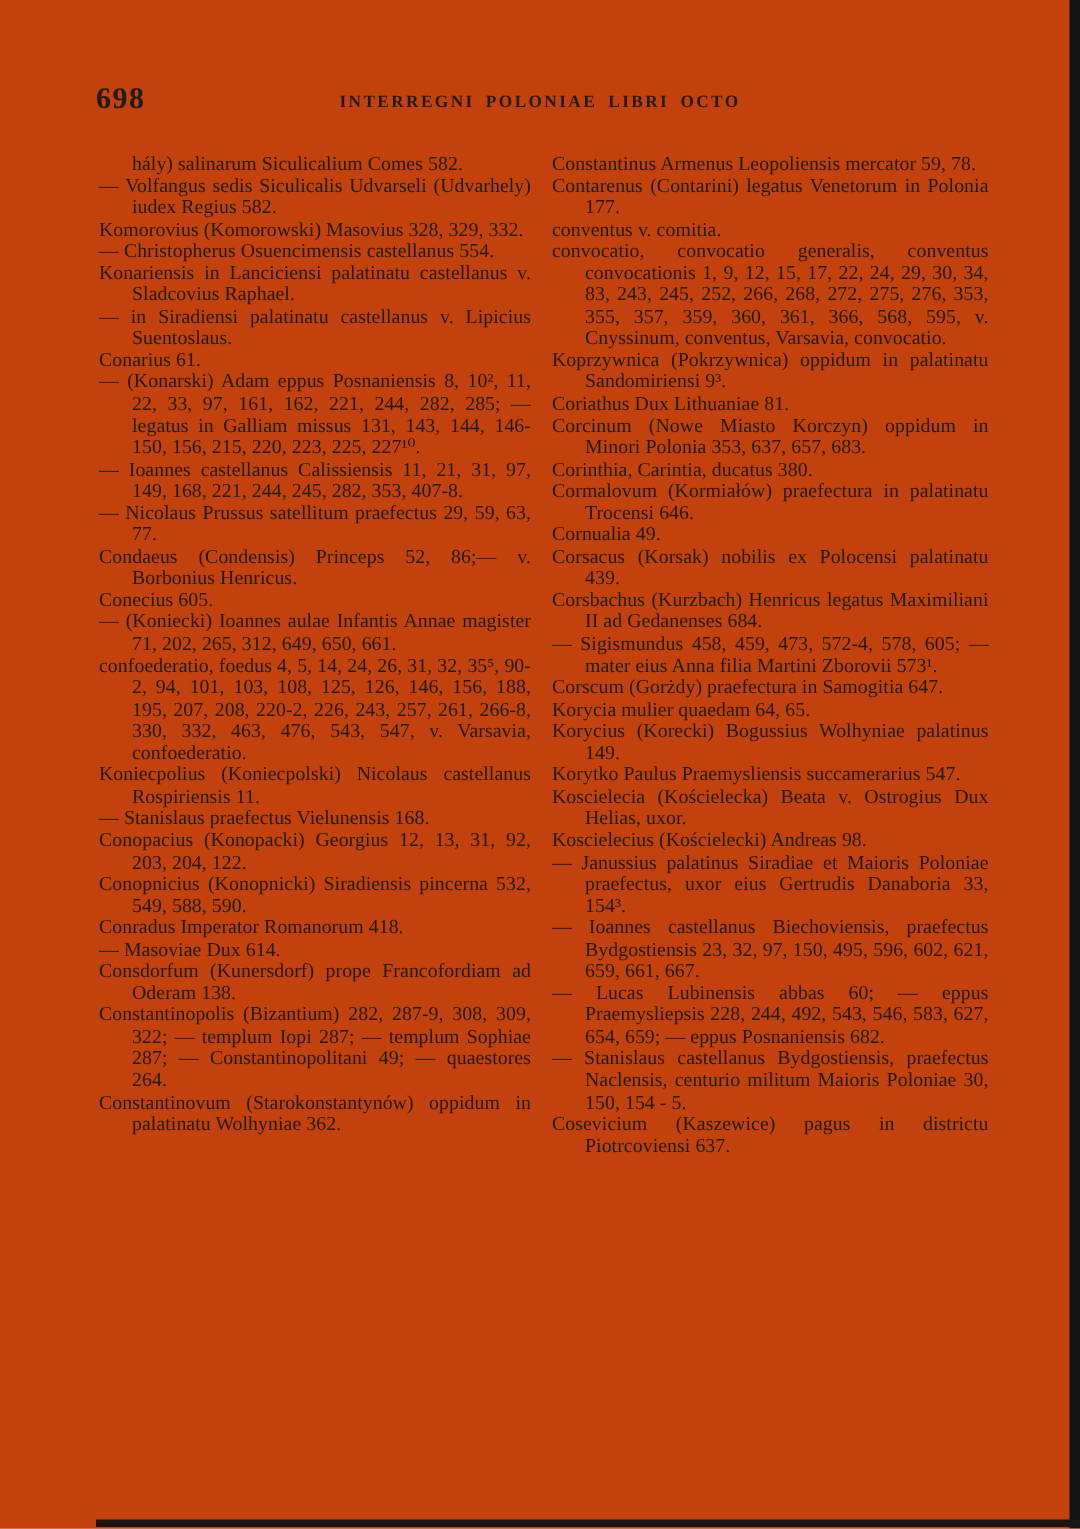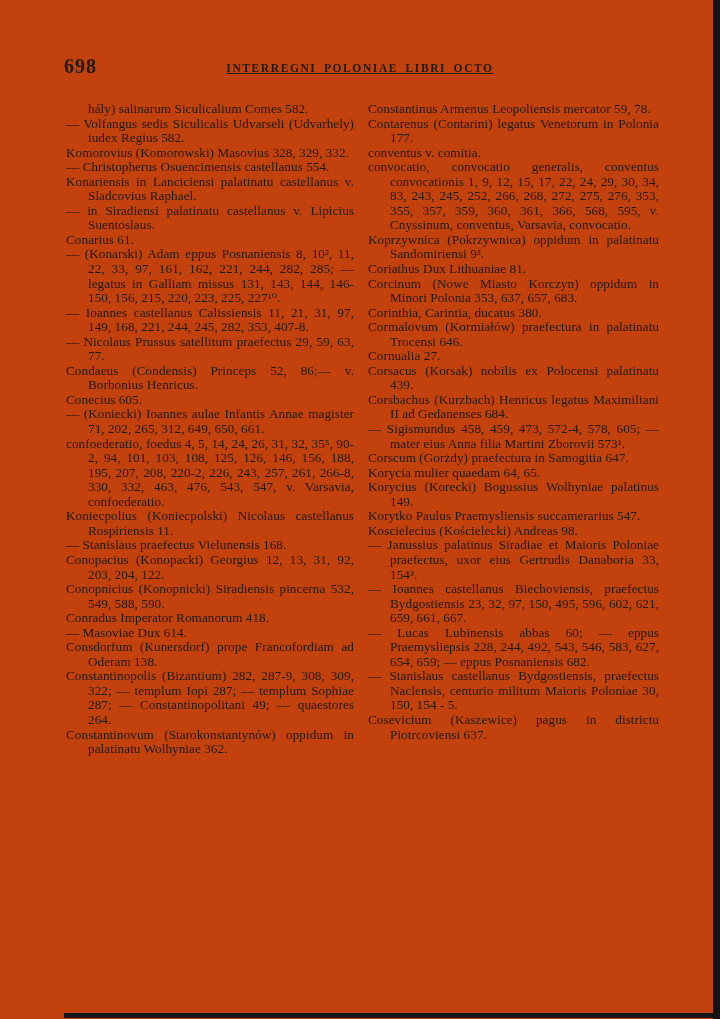--- a/index.html
+++ b/index.html
@@ -13,21 +13,20 @@
   }
   .pagenum {
     position:absolute; left:64px; top:55px;
     font-size:20px; font-weight:700; letter-spacing:1px;
   }
   .running-title {
     position:absolute; left:60px; right:60px; top:62px;
     text-align:center;
     font-size:11.5px; font-weight:700; letter-spacing:1.6px;
     word-spacing:3px;
-    text-decoration:underline;
   }
   .col {
     position:absolute; top:102px;
     text-align:justify;
   }
   .col-left  { left:66px;  width:288px; }
   .col-right { left:368px; width:291px; }
   p.entry {
     margin:0; padding-left:22px; text-indent:-22px;
     font-size:13.2px; line-height:14.55px;
@@ -78,28 +77,29 @@
   <div class="col col-right" id="col-right">
       <p class="entry">Constantinus Armenus Leopoliensis mercator 59, 78.</p>
       <p class="entry">Contarenus (Contarini) legatus Venetorum in Polonia 177.</p>
       <p class="entry">conventus v. comitia.</p>
       <p class="entry">convocatio, convocatio generalis, conventus convocationis 1, 9, 12, 15, 17, 22, 24, 29, 30, 34, 83, 243, 245, 252, 266, 268, 272, 275, 276, 353, 355, 357, 359, 360, 361, 366, 568, 595, v. Cnyssinum, conventus, Varsavia, convocatio.</p>
       <p class="entry">Koprzywnica (Pokrzywnica) oppidum in palatinatu Sandomiriensi 9³.</p>
       <p class="entry">Coriathus Dux Lithuaniae 81.</p>
       <p class="entry">Corcinum (Nowe Miasto Korczyn) oppidum in Minori Polonia 353, 637, 657, 683.</p>
       <p class="entry">Corinthia, Carintia, ducatus 380.</p>
       <p class="entry">Cormalovum (Kormiałów) praefectura in palatinatu Trocensi 646.</p>
-      <p class="entry">Cornualia 27.</p>
+      <p class="entry">Cornualia 49.</p>
       <p class="entry">Corsacus (Korsak) nobilis ex Polocensi palatinatu 439.</p>
       <p class="entry">Corsbachus (Kurzbach) Henricus legatus Maximiliani II ad Gedanenses 684.</p>
       <p class="entry">— Sigismundus 458, 459, 473, 572-4, 578, 605; — mater eius Anna filia Martini Zborovii 573¹.</p>
       <p class="entry">Corscum (Gorżdy) praefectura in Samogitia 647.</p>
       <p class="entry">Korycia mulier quaedam 64, 65.</p>
       <p class="entry">Korycius (Korecki) Bogussius Wolhyniae palatinus 149.</p>
       <p class="entry">Korytko Paulus Praemysliensis succamerarius 547.</p>
+      <p class="entry">Koscielecia (Kościelecka) Beata v. Ostrogius Dux Helias, uxor.</p>
       <p class="entry">Koscielecius (Kościelecki) Andreas 98.</p>
       <p class="entry">— Janussius palatinus Siradiae et Maioris Poloniae praefectus, uxor eius Gertrudis Danaboria 33, 154³.</p>
       <p class="entry">— Ioannes castellanus Biechoviensis, praefectus Bydgostiensis 23, 32, 97, 150, 495, 596, 602, 621, 659, 661, 667.</p>
       <p class="entry">— Lucas Lubinensis abbas 60; — eppus Praemysliepsis 228, 244, 492, 543, 546, 583, 627, 654, 659; — eppus Posnaniensis 682.</p>
       <p class="entry">— Stanislaus castellanus Bydgostiensis, praefectus Naclensis, centurio militum Maioris Poloniae 30, 150, 154 - 5.</p>
       <p class="entry">Cosevicium (Kaszewice) pagus in districtu Piotrcoviensi 637.</p>
     </div>
 
   <div class="scan-edge-right"></div>
   <div class="scan-edge-bottom"></div>

